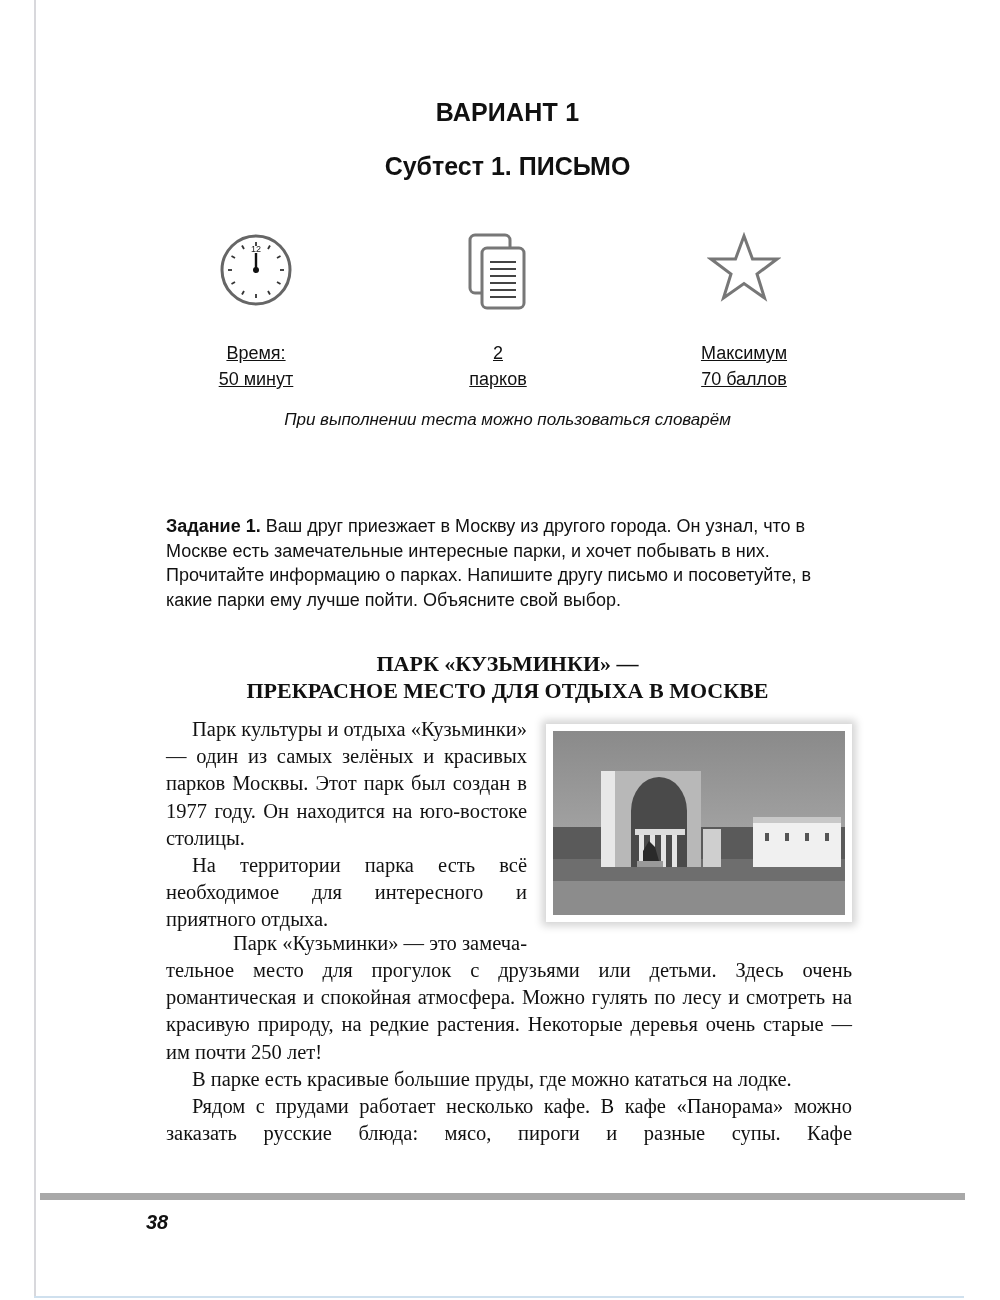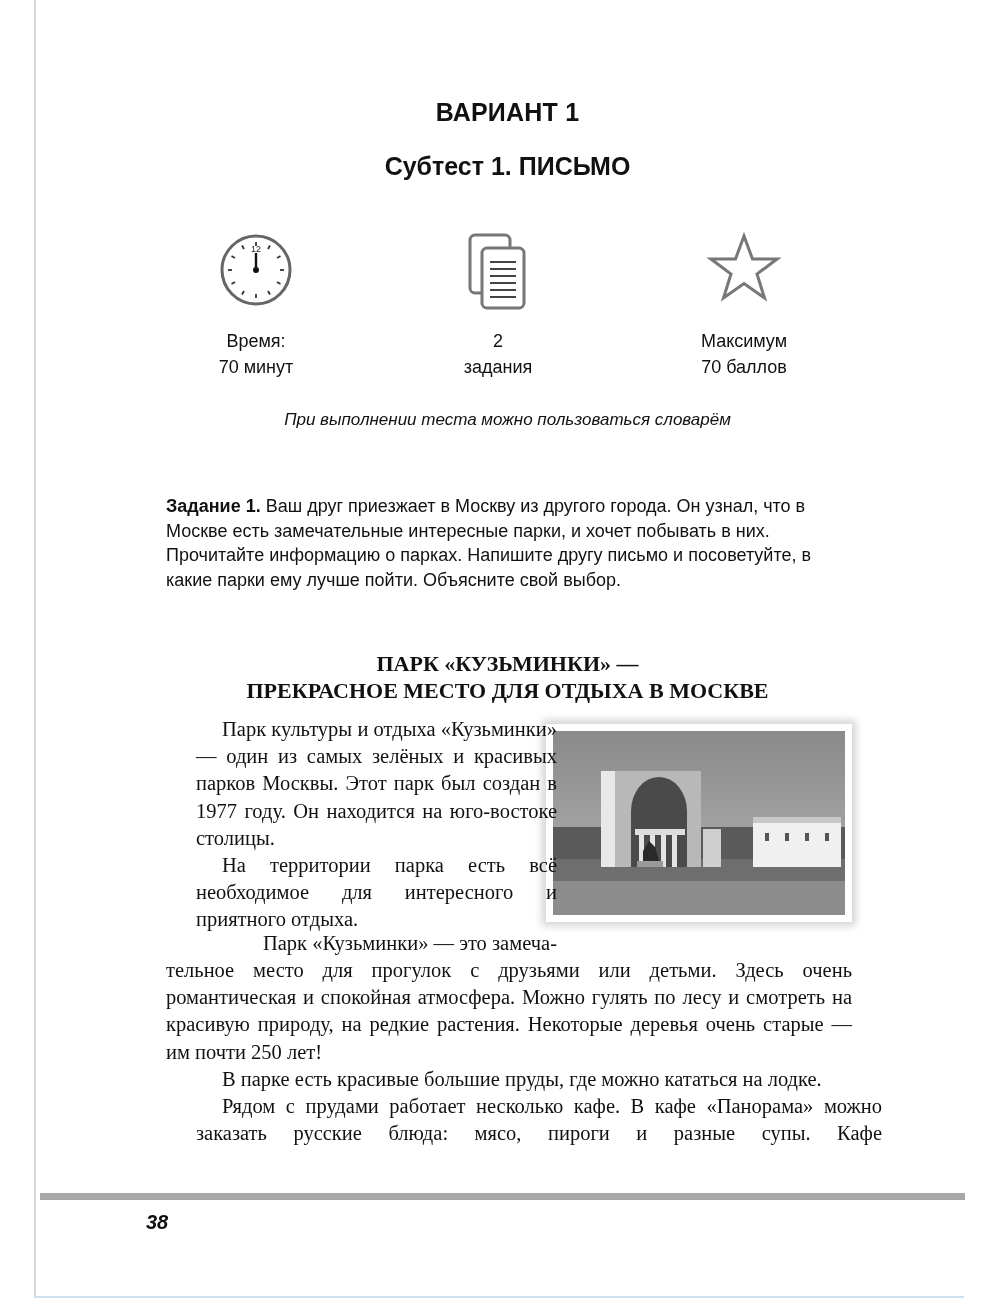--- a/index.html
+++ b/index.html
@@ -4,29 +4,29 @@
 <style>
   html, body { margin:0; padding:0; background:#ffffff; }
   body { width:1000px; height:1300px; position:relative; overflow:hidden; font-family:"Liberation Sans", sans-serif; color:#111; }
   .page-edge-left { position:absolute; left:34px; top:0; width:2px; height:1298px; background:#d8d8dc; }
   .page-edge-bottom { position:absolute; left:34px; top:1296px; width:930px; height:2px; background:#cfe0ee; }
   .h1 { position:absolute; left:0; width:1015px; top:98px; text-align:center; font-size:25px; font-weight:bold; letter-spacing:0.2px; }
   .h2 { position:absolute; left:0; width:1015px; top:152px; text-align:center; font-size:25px; font-weight:bold; }
   .stat { position:absolute; top:232px; width:160px; text-align:center; }
   .stat .icon { height:80px; display:flex; justify-content:center; }
   .stat .line { font-size:18px; line-height:26px; }
-  .stat .lines { margin-top:16px; }
+  .stat .lines { margin-top:28px;text-decoration:underline; }
   .note { position:absolute; left:0; width:1015px; top:410px; text-align:center; font-style:italic; font-size:17px; }
   .task { position:absolute; left:166px; top:494px; width:690px; font-size:18px; line-height:24.6px; }
   .task b { font-weight:bold; }
   .article-title { position:absolute; left:0; width:1015px; top:650px; text-align:center; font-family:"Liberation Serif", serif; font-weight:bold; font-size:22px; line-height:27px; }
   .photo { position:absolute; left:546px; top:724px; width:306px; height:198px; background:#fff; box-shadow:0 0 8px 4px #d4d4d4; }
   .photo svg { display:block; margin:7px; }
   .para { position:absolute; font-family:"Liberation Serif", serif; font-size:20.5px; line-height:27.2px; text-align:justify; }
-  .indent { text-indent:26px;margin-left:30px; }
+  .indent { text-indent:26px; }
   .rule { position:absolute; left:40px; top:1193px; width:925px; height:7px; background:#a8a8a8; }
   .pagenum { position:absolute; left:146px; top:1211px; font-size:20px; font-weight:bold;font-style:italic; }
 </style>
 </head>
 <body>
 
 <div class="page-edge-left"></div>
 <div class="page-edge-bottom"></div>
 
 <div class="h1">ВАРИАНТ 1</div>
@@ -50,61 +50,61 @@
         <line x1="17" y1="26" x2="13.5" y2="24"></line>
         <line x1="26" y1="17" x2="24" y2="13.5"></line>
       </g>
       <text x="38" y="20" font-size="9" text-anchor="middle" fill="#222" font-family="Liberation Sans, sans-serif">12</text>
       <line x1="38" y1="38" x2="38" y2="21" stroke="#111" stroke-width="2.4"></line>
       <circle cx="38" cy="38" r="3" fill="#111"></circle>
     </svg>
   </div>
   <div class="lines">
     <div class="line">Время:</div>
-    <div class="line">70 минут</div>
+    <div class="line">50 минут</div>
   </div>
 </div>
 
 <div class="stat" style="left:418px;">
   <div class="icon">
     <svg width="64" height="80" viewBox="0 0 64 80">
       <rect x="4" y="3" width="40" height="58" rx="5" fill="#fff" stroke="#777" stroke-width="3"></rect>
       <rect x="16" y="16" width="42" height="60" rx="5" fill="#fff" stroke="#777" stroke-width="3"></rect>
       <g stroke="#444" stroke-width="2">
         <line x1="24" y1="30" x2="50" y2="30"></line>
         <line x1="24" y1="37" x2="50" y2="37"></line>
         <line x1="24" y1="44" x2="50" y2="44"></line>
         <line x1="24" y1="51" x2="50" y2="51"></line>
         <line x1="24" y1="58" x2="50" y2="58"></line>
         <line x1="24" y1="65" x2="50" y2="65"></line>
       </g>
     </svg>
   </div>
   <div class="lines">
     <div class="line">2</div>
-    <div class="line">задания</div>
+    <div class="line">парков</div>
   </div>
 </div>
 
 <div class="stat" style="left:664px;">
   <div class="icon">
     <svg width="74" height="72" viewBox="0 0 74 72">
       <polygon points="37,4 45.5,27 70,27 50,42 57.5,66 37,51.5 16.5,66 24,42 4,27 28.5,27" fill="none" stroke="#777" stroke-width="3" stroke-linejoin="miter"></polygon>
     </svg>
   </div>
   <div class="lines">
     <div class="line">Максимум</div>
     <div class="line">70 баллов</div>
   </div>
 </div>
 
 <div class="note">При выполнении теста можно пользоваться словарём</div>
 
 <div class="task">
-  <div style="text-align:left;"><b>Задание 1.</b><span> Ваш друг приезжает в Москву из другого города. Он узнал, что в Москве есть замечательные интересные парки, и хочет побывать в них. Прочитайте информацию о парках. Напишите другу письмо и посоветуйте, в какие парки ему лучше пойти. Объясните свой выбор.</span></div>
+  <div style="text-align:left;margin-top:20px;"><b>Задание 1.</b><span> Ваш друг приезжает в Москву из другого города. Он узнал, что в Москве есть замечательные интересные парки, и хочет побывать в них. Прочитайте информацию о парках. Напишите другу письмо и посоветуйте, в какие парки ему лучше пойти. Объясните свой выбор.</span></div>
 </div>
 
 <div class="article-title">
   <div>ПАРК «КУЗЬМИНКИ» —</div>
   <div>ПРЕКРАСНОЕ МЕСТО ДЛЯ ОТДЫХА В МОСКВЕ</div>
 </div>
 
 <div class="photo" title="Здание с аркой и колоннами в парке Кузьминки">
   <svg width="292" height="184" viewBox="0 0 292 184">
     <defs>

